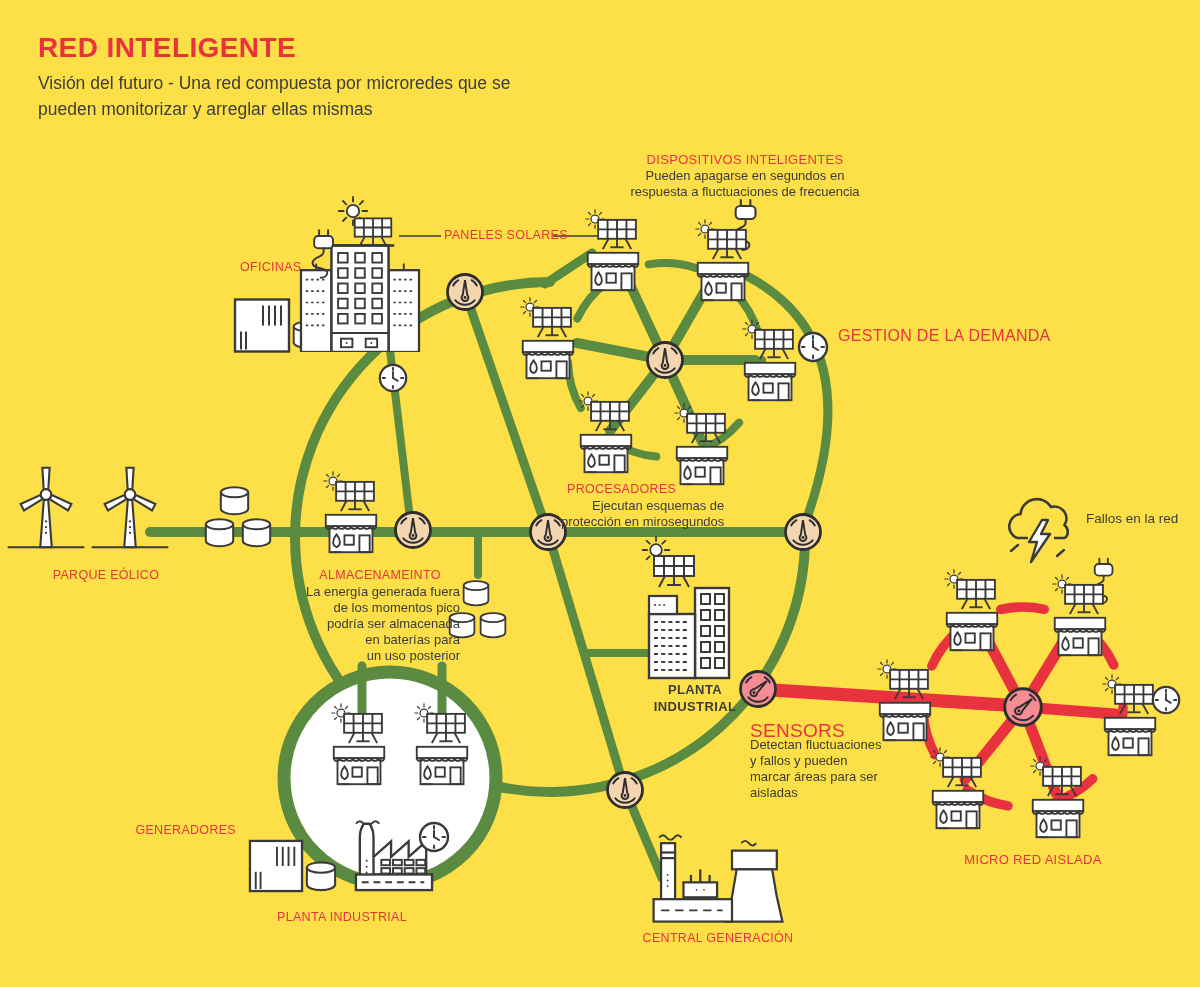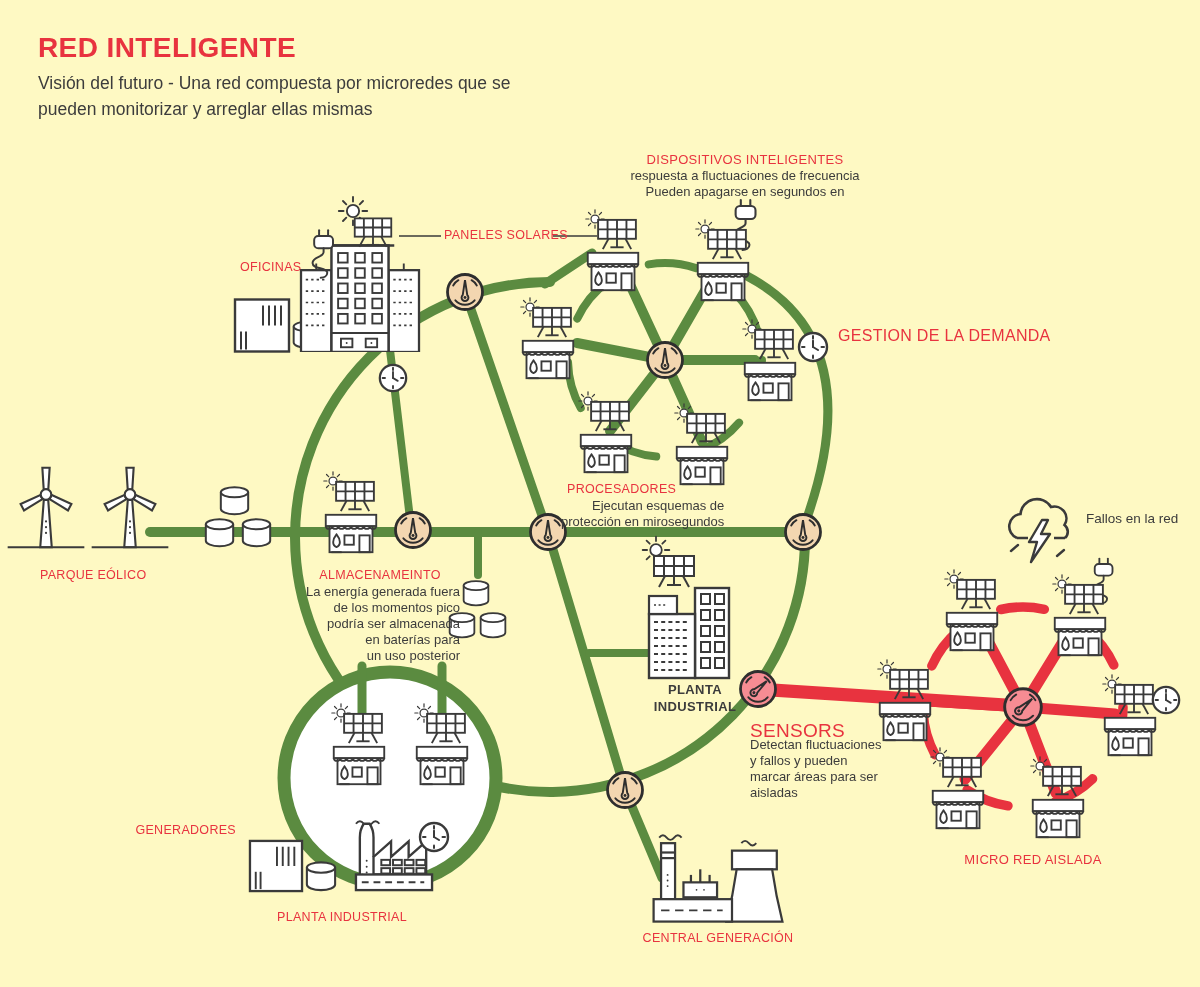--- a/index.html
+++ b/index.html
@@ -1,16 +1,16 @@
 <!DOCTYPE html>
 <html><head>
 <meta charset="utf-8">
 <style>
   html,body{margin:0;padding:0;background:#fff;}
-  .stage{position:relative;width:1200px;height:987px;background:#fef9c3;overflow:hidden;
+  .stage{position:relative;width:1200px;height:987px;background:#fde047;overflow:hidden;
          font-family:"Liberation Sans","DejaVu Sans",sans-serif;color:#3C3C3C;}
   .stage svg.layer{position:absolute;left:0;top:0;}
   .abs{position:absolute;}
   .rlbl{position:absolute;color:#E8333F;font-weight:400;font-size:12.5px;letter-spacing:.3px;white-space:nowrap;}
   .rlbl.wrap{white-space:normal;}
   .blk{position:absolute;font-size:13px;line-height:16px;color:#3C3C3C;}
   .blk div{white-space:nowrap;}
   .title{position:absolute;left:38px;top:32px;font-size:28px;font-weight:700;color:#E8333F;letter-spacing:.4px;}
   .subtitle{position:absolute;left:38px;top:70px;width:492px;font-size:17.5px;line-height:26px;color:#3C3C3C;}
   .dlbl{position:absolute;color:#3C3C3C;font-weight:700;}
@@ -403,36 +403,36 @@
   <use href="#i-gauge-ne" x="737" y="668" width="42" height="42" fill="#F68C93"></use>
   <use href="#i-gauge-ne" x="1001" y="685" width="44" height="44" fill="#F68C93"></use>
 </g>
 </svg>
 
 <div class="title">RED INTELIGENTE</div>
 <div class="subtitle">Visión del futuro - Una red compuesta por microredes que se pueden monitorizar y arreglar ellas mismas</div>
 
 <div class="rlbl wrap" style="left:587px;top:152px;width:316px;text-align:center;font-size:13px;">DISPOSITIVOS INTELIGENTES</div>
 <div class="blk" style="left:587px;top:168px;width:316px;text-align:center;">
+  <div>Pueden apagarse en segundos en</div>
   <div>respuesta a fluctuaciones de frecuencia</div>
-  <div>Pueden apagarse en segundos en</div>
 </div>
 
 <div class="rlbl" style="left:444px;top:228px;">PANELES SOLARES</div>
 <div class="rlbl" style="left:240px;top:260px;">OFICINAS</div>
 
 <div class="rlbl" style="left:838px;top:327px;font-size:16px;">GESTION DE LA DEMANDA</div>
 
 <div class="rlbl" style="left:567px;top:482px;">PROCESADORES</div>
 <div class="blk" style="left:561px;top:498px;text-align:right;">
   <div>Ejecutan esquemas de</div>
   <div>protección en mirosegundos</div>
 </div>
 
-<div class="rlbl wrap" style="left:40px;top:568px;width:132px;text-align:left;">PARQUE EÓLICO</div>
+<div class="rlbl wrap" style="left:40px;top:568px;width:132px;text-align:center;">PARQUE EÓLICO</div>
 
 <div class="rlbl wrap" style="left:300px;top:568px;width:160px;text-align:center;">ALMACENAMEINTO</div>
 <div class="blk" style="left:270px;top:584px;width:190px;text-align:right;">
   <div>La energía generada fuera</div>
   <div>de los momentos pico</div>
   <div>podría ser almacenada</div>
   <div>en baterías para</div>
   <div>un uso posterior</div>
 </div>
 

